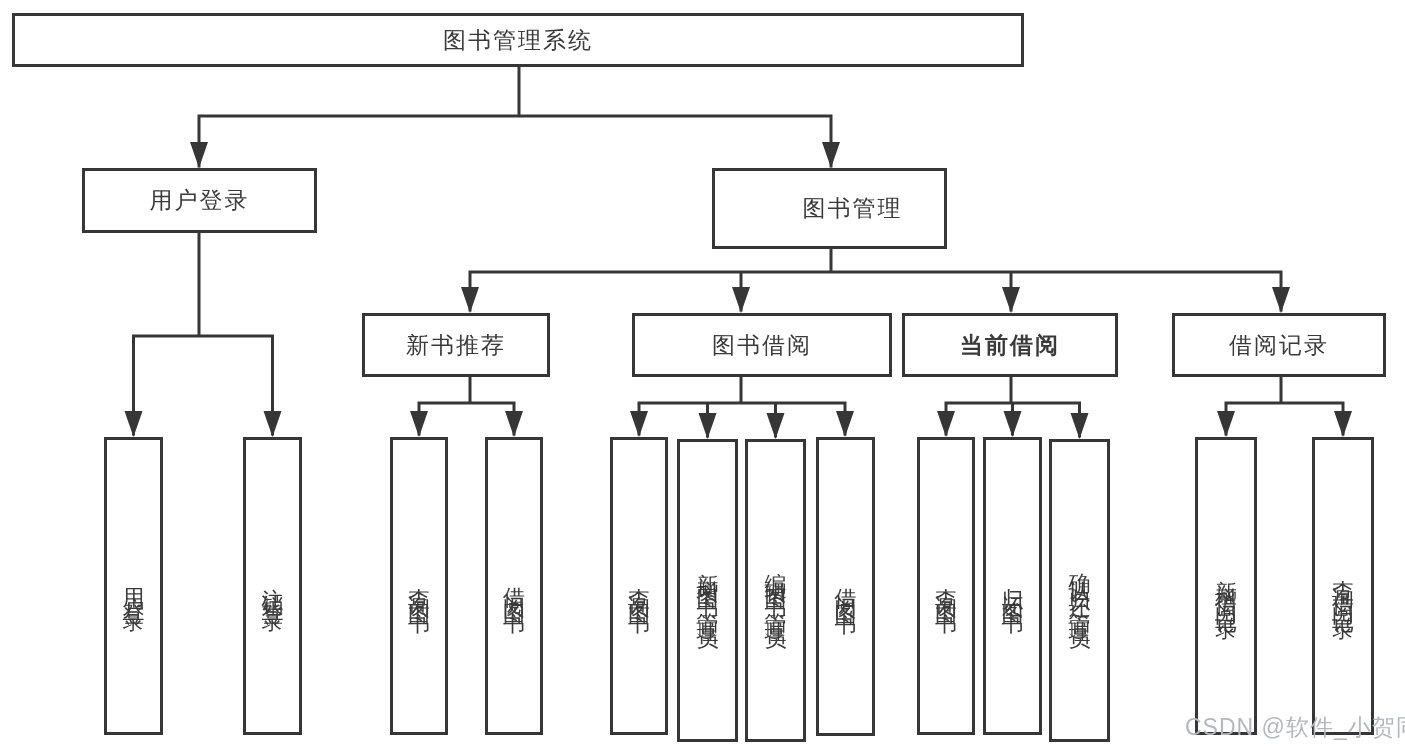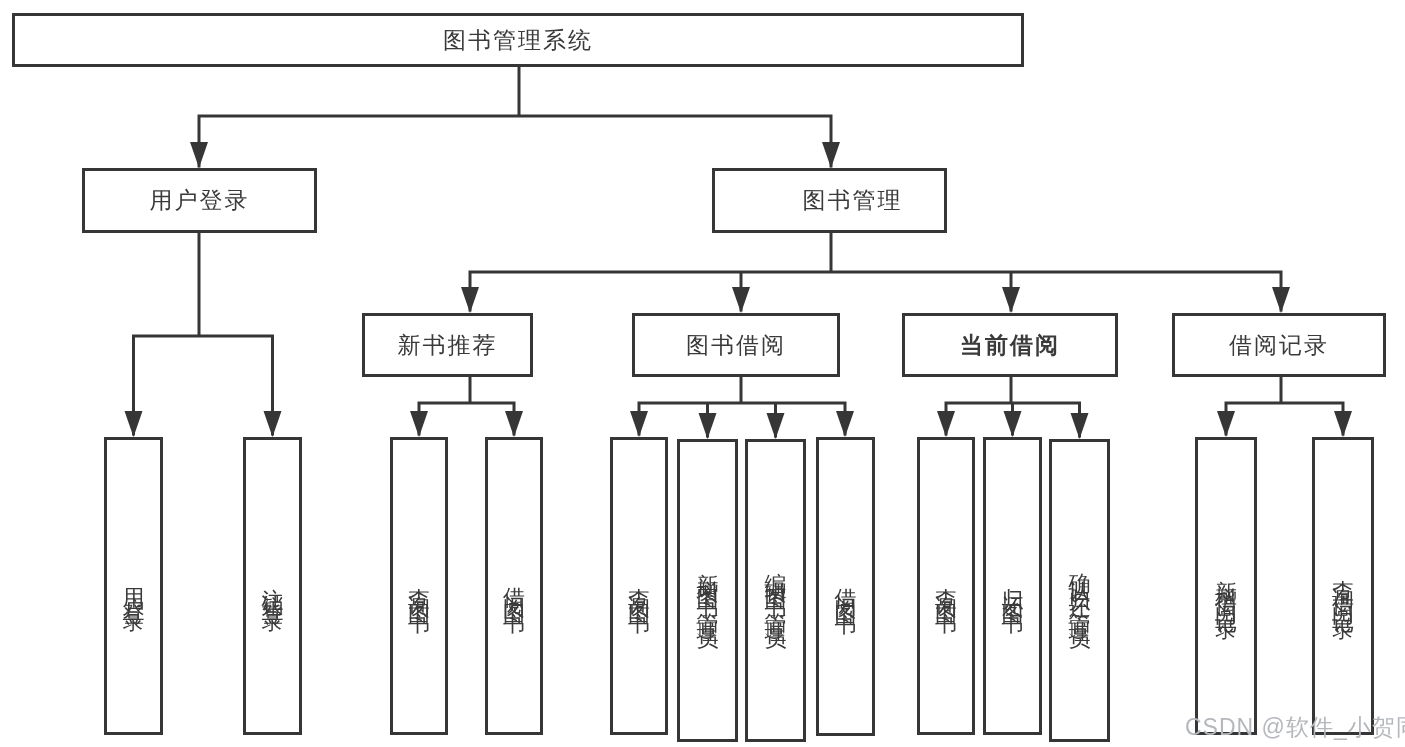--- a/index.html
+++ b/index.html
@@ -110,28 +110,28 @@
     </g>
   </svg>
 
   <div class="hbox" style="left:12px; top:13px; width:1012px; height:54px;">
     <span class="hlabel">图书管理系统</span>
   </div>
 
   <div class="hbox" style="left:82px; top:168px; width:235px; height:65px;">
     <span class="hlabel">用户登录</span>
   </div>
-  <div class="hbox" style="left:712px; top:168px; width:235px; height:65px;padding-left:46px;">
+  <div class="hbox" style="left:712px; top:168px; width:235px; height:81px;padding-left:46px;">
     <span class="hlabel">图书管理</span>
   </div>
 
-  <div class="hbox" style="left:362px; top:313px; width:171px; height:64px;">
+  <div class="hbox" style="left:362px; top:313px; width:188px; height:64px;">
     <span class="hlabel">新书推荐</span>
   </div>
-  <div class="hbox" style="left:632px; top:313px; width:208px; height:64px;">
+  <div class="hbox" style="left:632px; top:313px; width:260px; height:64px;">
     <span class="hlabel">图书借阅</span>
   </div>
   <div class="hbox" style="left:902px; top:313px; width:216px; height:64px;font-weight:bold;">
     <span class="hlabel">当前借阅</span>
   </div>
   <div class="hbox" style="left:1172px; top:313px; width:214px; height:64px;">
     <span class="hlabel">借阅记录</span>
   </div>
 
   <div class="leaf" style="left:104px; top:437px; width:59px; height:298px;">

